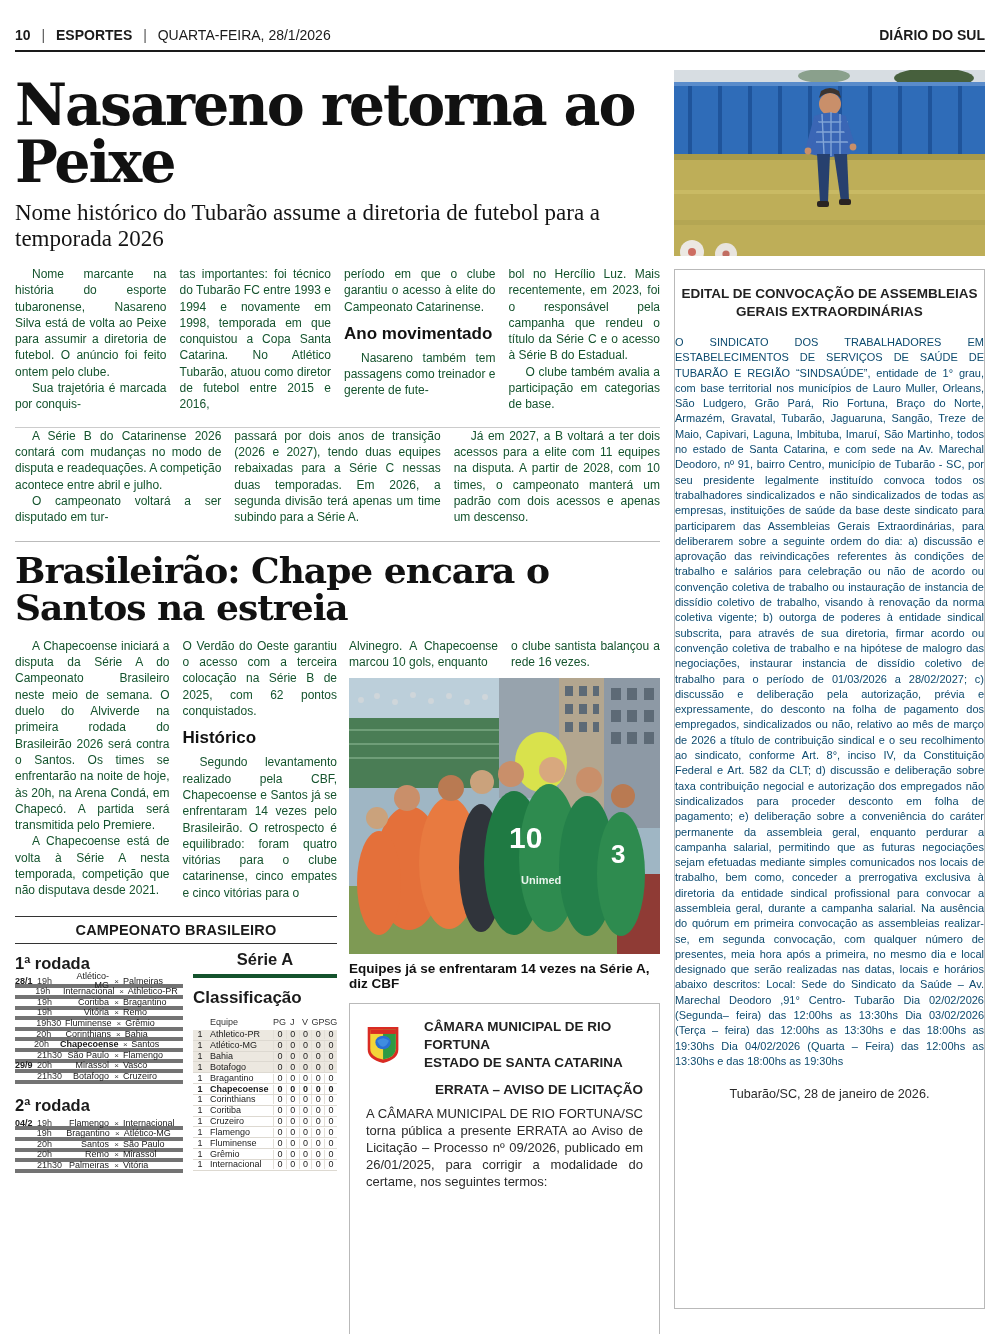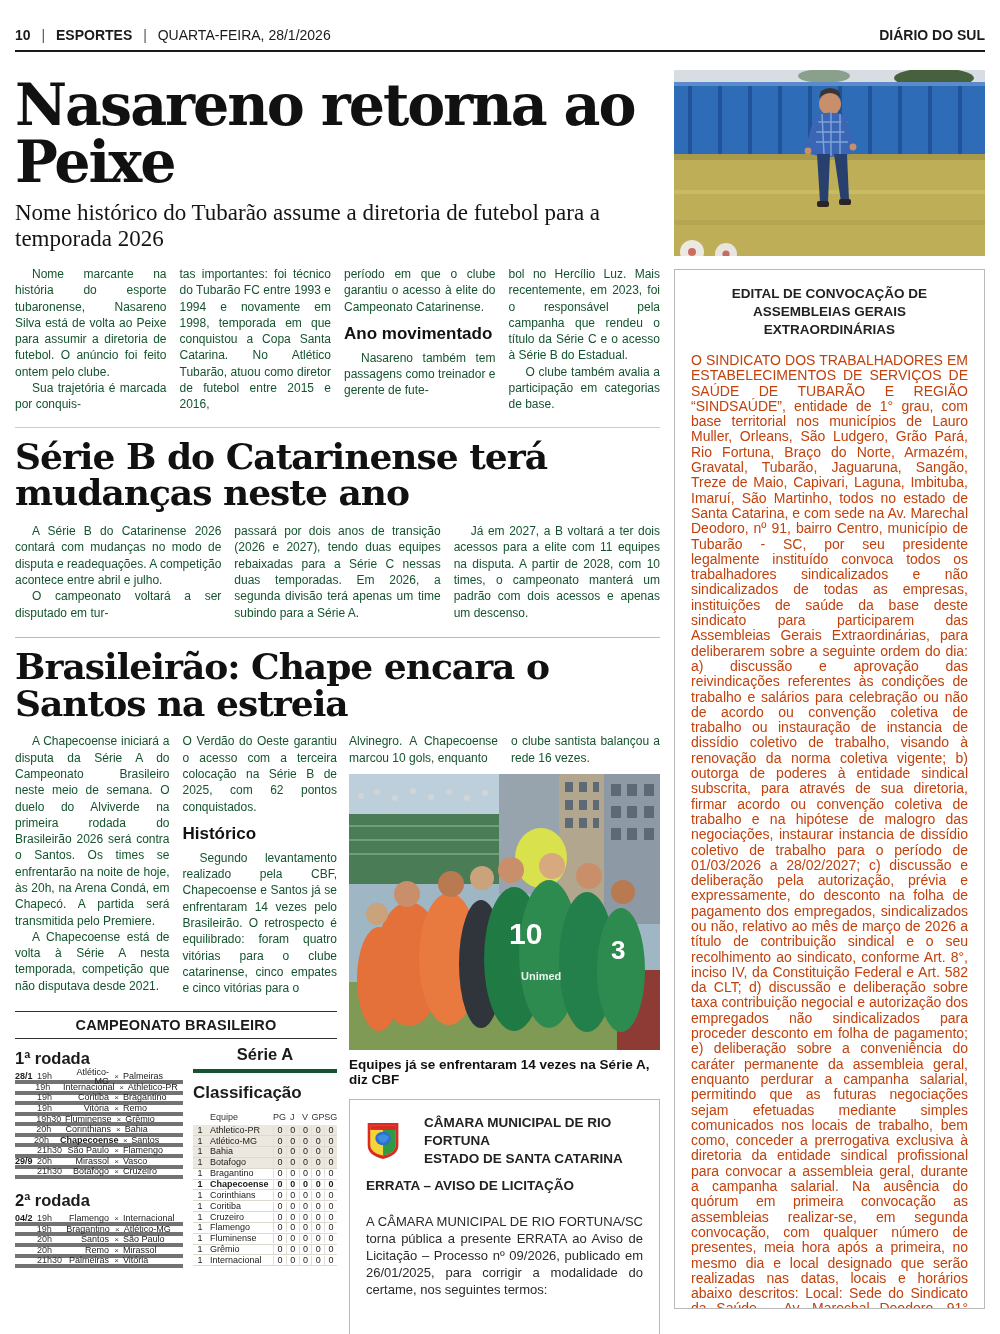--- a/index.html
+++ b/index.html
@@ -67,26 +67,26 @@
   .clnum { width:12.8px; text-align:center; border-left:1px solid #e2ded6; }
   .clhdr .clnum { border-left:none; }
   .shade { background:#ece8e0; }
   .boldrow { font-weight:bold; }
 
   
   .boxed { border:1px solid #b9b9b9; background:#fff; }
   .notice { padding:14px 16px; height:368px; overflow:hidden; }
   .notice-head { display:flex; gap:24px; align-items:center; margin-bottom:10px; }
   .notice-org { font-size:13.5px; font-weight:bold; line-height:18px; color:#222; }
-  .notice-title { text-align:left; font-size:13.5px; font-weight:bold; margin:8px 0 20px; color:#222; }
+  .notice-title { text-align:right; font-size:13.5px; font-weight:bold; margin:8px 0 8px; color:#222; }
   .notice p.body { font-size:13px; line-height:17px; color:#2a2a2a; text-align:justify; }
 
-  .edital { margin-top:13px; padding:15px 16px; height:1040px; overflow:hidden; }
+  .edital { margin-top:13px; padding:15px 0; height:1040px; overflow:hidden; }
   .edital-title { text-align:center; font-size:13.5px; font-weight:bold; line-height:18px; margin-bottom:14px; color:#222; }
-  .edital-body { font-size:14px; line-height:15.3px; text-align:justify; color:#c2410c; }
+  .edital-body { font-size:11px; line-height:15.3px; text-align:justify; color:#0c4a6e; }
   .edital .dateline { text-align:center; font-size:12.6px; margin-top:18px; color:#2a2a2a; }
 </style>
 </head>
 <body>
 
 <div class="page">
 
   <div class="hdr">
     <div>
       <span class="b">10</span>
@@ -121,21 +121,20 @@
           <div class="acol">
             <p>bol no Hercílio Luz. Mais recentemente, em 2023, foi o responsável pela campanha que rendeu o título da Série C e o acesso à Série B do Estadual.</p>
             <p class="ind">O clube também avalia a participação em categorias de base.</p>
           </div>
         </div>
       </section>
 
       <hr class="artrule">
 
       <section>
-        <h2 class="headline2 serifb">Série B do Catarinense terá mudanças neste ano</h2>
         <div class="cols4">
           <div class="acol">
             <p class="ind">A Série B do Catarinense 2026 contará com mudanças no modo de disputa e readequações. A competição acontece entre abril e julho.</p>
             <p class="ind">O campeonato voltará a ser disputado em tur-</p>
           </div>
           <div class="acol">
             <p>passará por dois anos de transição (2026 e 2027), tendo duas equipes rebaixadas para a Série C nessas duas temporadas. Em 2026, a segunda divisão terá apenas um time subindo para a Série A.</p>
           </div>
           <div class="acol">
             <p class="ind">Já em 2027, a B voltará a ter dois acessos para a elite com 11 equipes na disputa. A partir de 2028, com 10 times, o campeonato manterá um padrão com dois acessos e apenas um descenso.</p>

